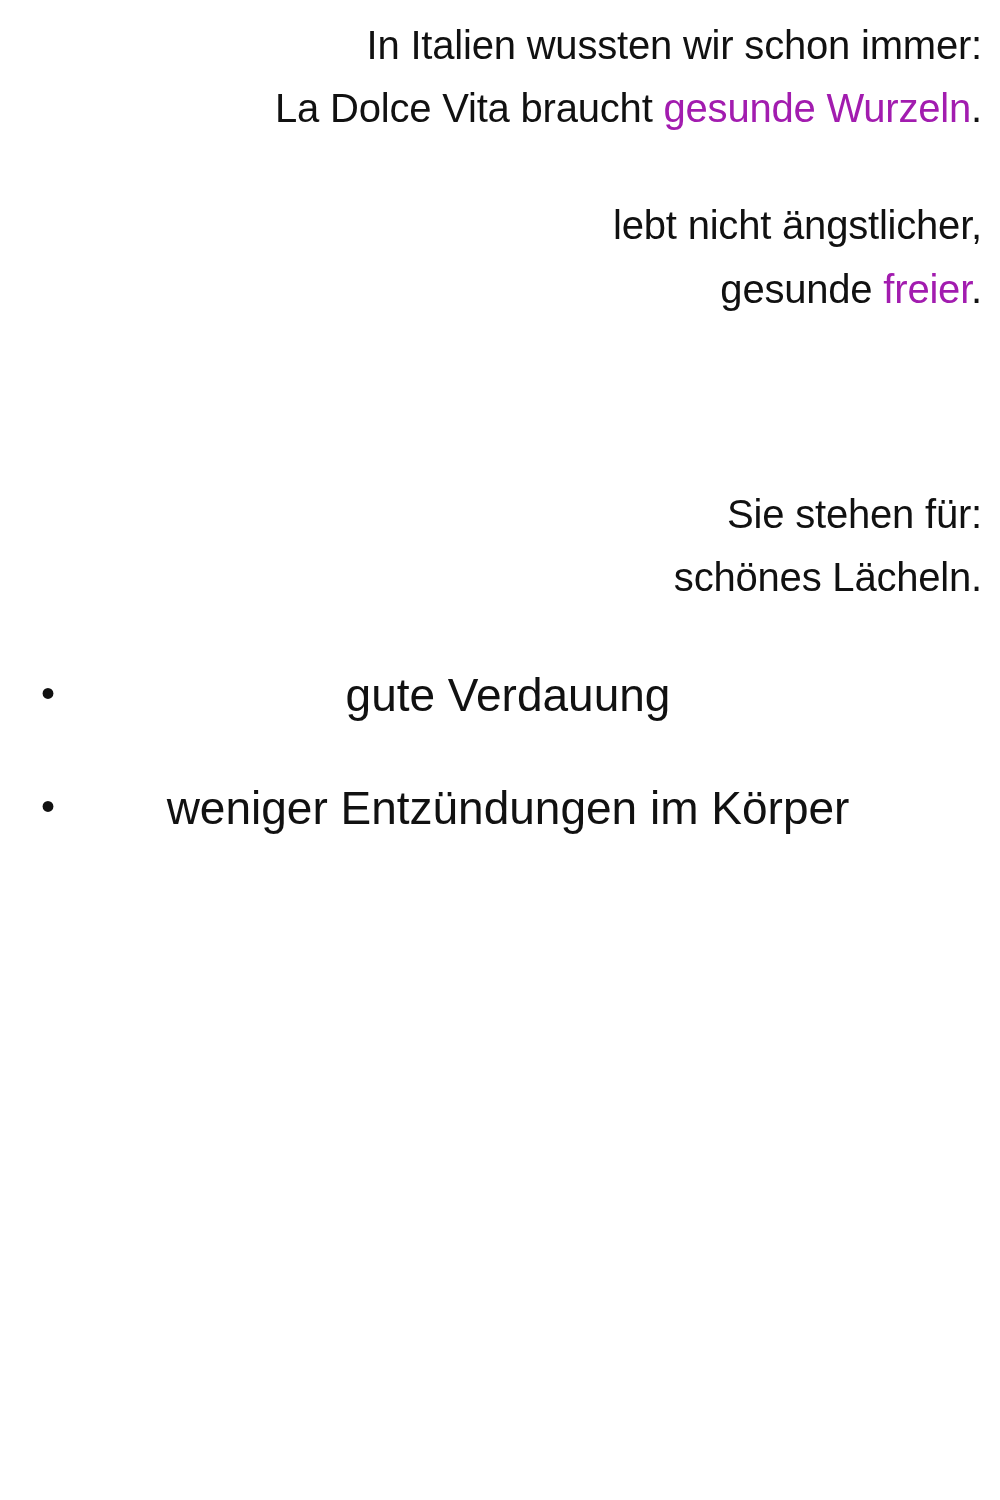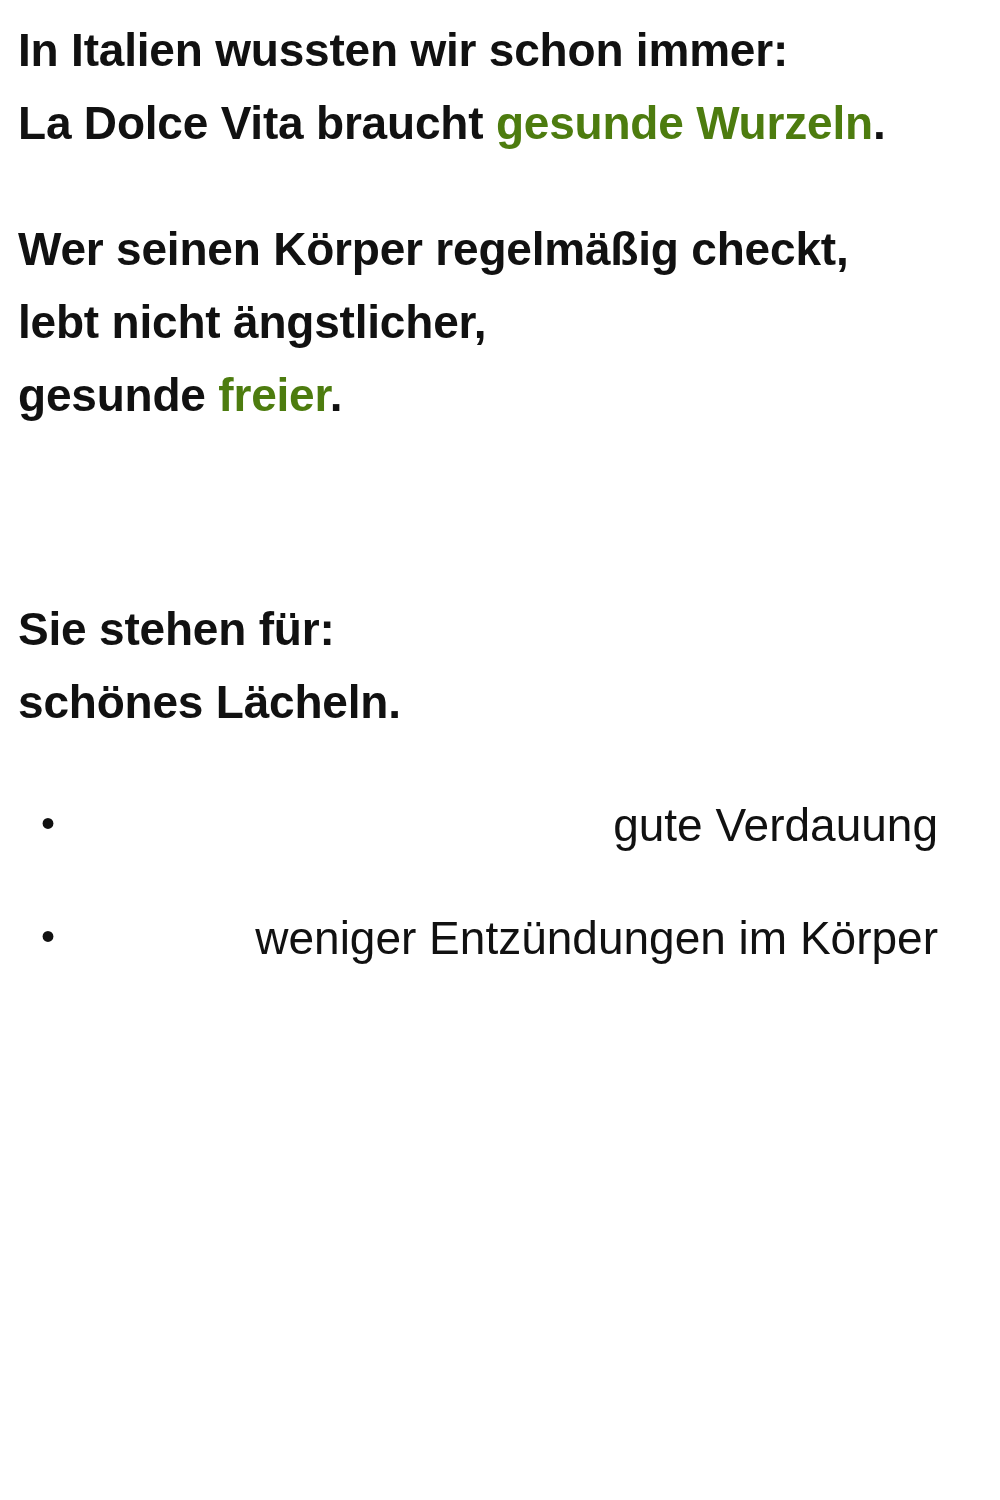--- a/index.html
+++ b/index.html
@@ -15,36 +15,35 @@
     overflow: hidden;
   }
   .page {
     width: 1000px;
     height: 1500px;
     box-sizing: border-box;
     padding: 14px 18px 0 18px;
     display: block;
   }
   .para {
-    text-align: left;
-    font-size: 46px;
+    text-align: right;
+    font-size: 40px;
     line-height: 1.58;
     color: #111111;
     letter-spacing: -0.2px;
     margin: 0;
-    font-weight: bold;
   }
   .gap-lg {
     height: 54px;
   }
   .gap-md {
     height: 52px;
   }
   .accent {
-    color: #4d7c0f;
+    color: #a21caf;
   }
   .list {
     list-style: none;
     margin: 0;
     padding: 0;
   }
   .list-item {
     display: flex;
     align-items: flex-start;
     font-size: 46px;
@@ -54,41 +53,40 @@
   .bullet {
     width: 60px;
     min-width: 60px;
     text-align: center;
     font-size: 40px;
     line-height: 1.6;
     color: #111111;
   }
   .item-text {
     flex: 1;
-    text-align: right;
+    text-align: center;
     padding-right: 44px;
   }
   .line {
     display: block;
   }
 </style>
 </head>
 <body>
 
 <div class="page">
 
   <p class="para">
     <span class="line">In Italien wussten wir schon immer:</span>
     <span class="line"><span>La Dolce Vita braucht </span><span class="accent">gesunde Wurzeln</span><span>.</span></span>
   </p>
 
   <div class="gap-lg"></div>
 
   <p class="para">
-    <span class="line">Wer seinen Körper regelmäßig checkt,</span>
     <span class="line">lebt nicht ängstlicher,</span>
     <span class="line"><span>gesunde </span><span class="accent">freier</span><span>.</span></span>
   </p>
 
   <div class="gap-lg"></div>
 
 
   <div class="gap-lg"></div>
 
   <p class="para">

